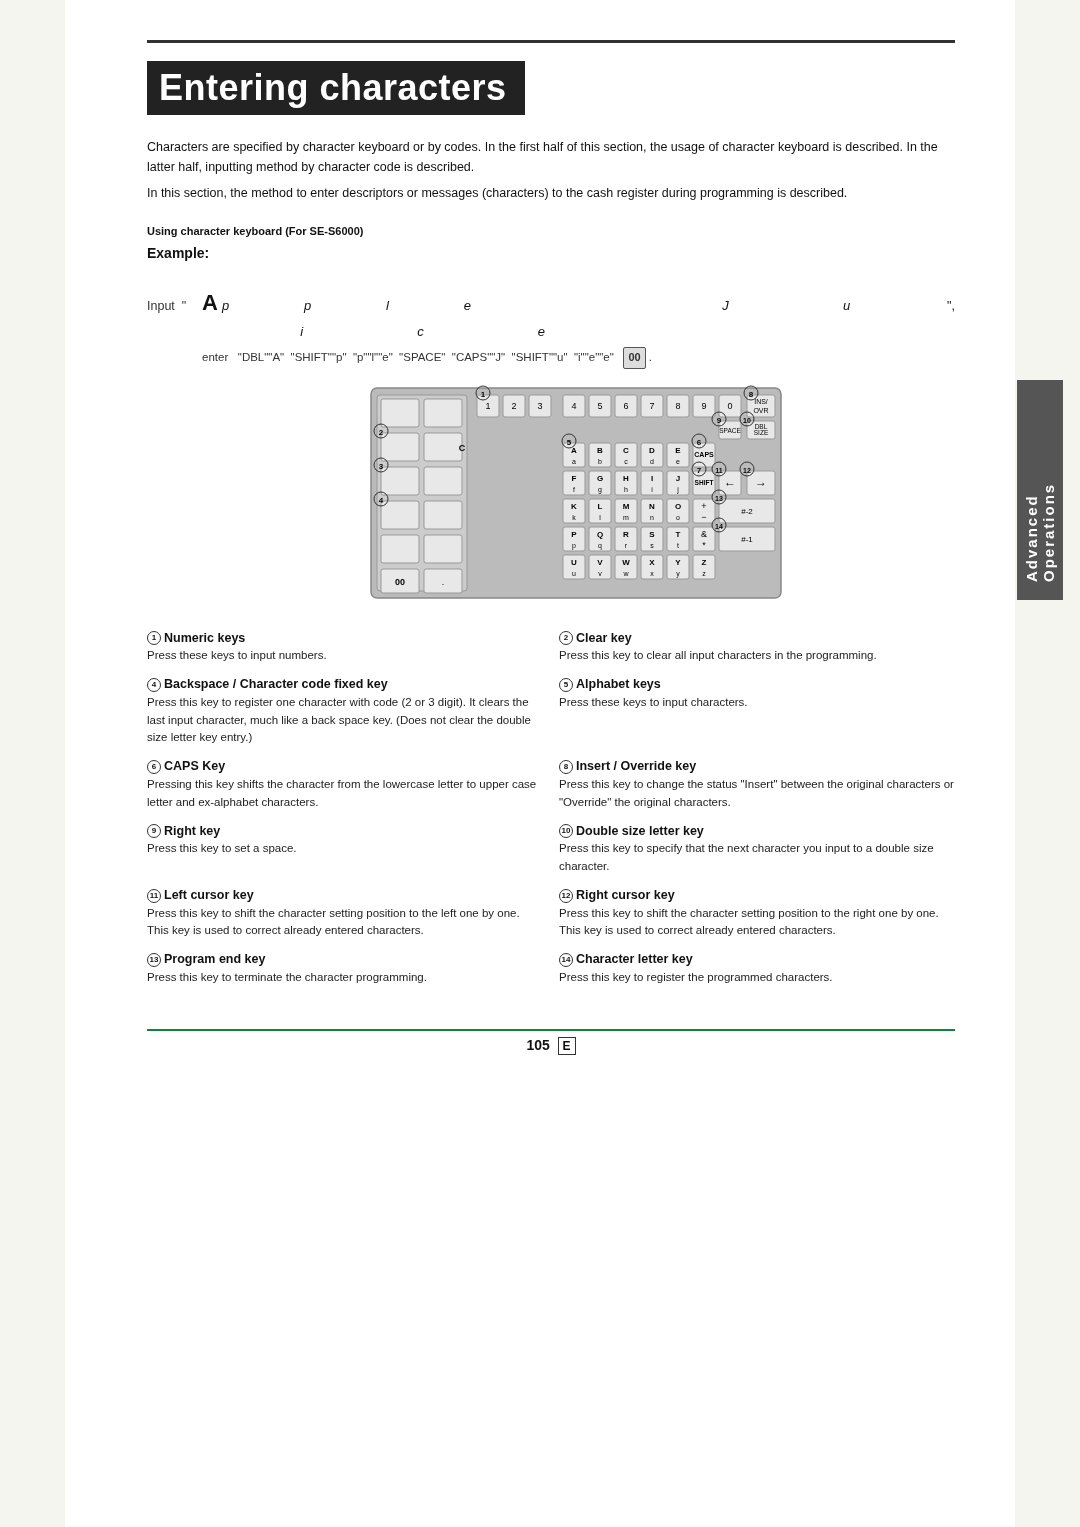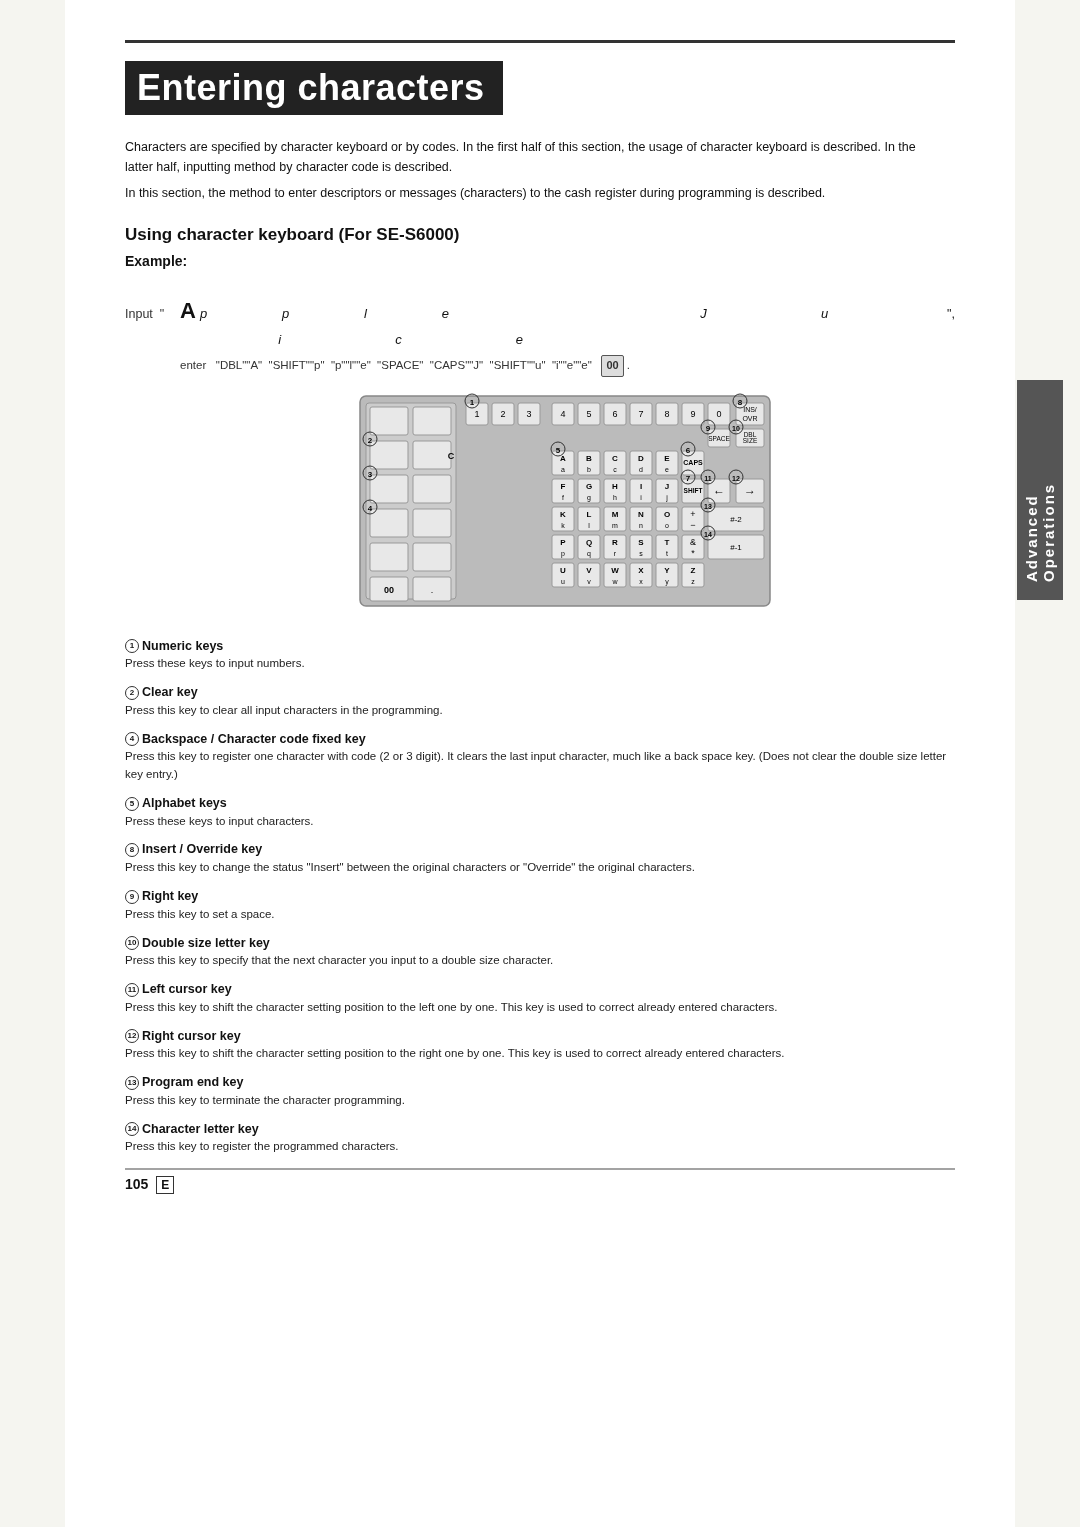--- a/index.html
+++ b/index.html
@@ -9,21 +9,21 @@
       font-size: 13px;
       color: #111;
       width: 1080px;
       min-height: 1527px;
       padding: 0;
     }
     .page {
       background: #fff;
       width: 950px;
       margin: 0 auto;
-      padding: 40px 60px 60px 60px;
+      padding: 40px 60px 60px 82px;
       min-height: 1527px;
       position: relative;
     }
     .top-rule {
       border-top: 3px solid #333;
       margin-bottom: 18px;
     }
     .page-title {
       font-size: 36px;
       font-weight: 900;
@@ -34,21 +34,21 @@
       margin-bottom: 22px;
       letter-spacing: 0.5px;
     }
     .intro-text {
       font-size: 12.5px;
       line-height: 1.6;
       margin-bottom: 6px;
       max-width: 820px;
     }
     .section-title {
-      font-size: 17px;
+      font-size: 11px;
       font-weight: 900;
       margin-top: 22px;
       margin-bottom: 8px;
     }
     .subsection-title {
       font-size: 14px;
       font-weight: 900;
       margin-bottom: 20px;
     }
     .example-area {
@@ -84,21 +84,21 @@
     }
     
     .keyboard-container {
       display: flex;
       justify-content: center;
       margin: 10px 0 18px 0;
     }
     
     .desc-grid {
       display: grid;
-      grid-template-columns: 1fr;
+      grid-template-columns: 1fr 1fr;
       gap: 0 16px;
       margin-top: 10px;
     }
     .desc-item {
       margin-bottom: 12px;
     }
     .desc-title {
       font-size: 12.5px;
       font-weight: bold;
       margin-bottom: 2px;
@@ -120,24 +120,25 @@
       color: #fff;
       background: #555;
       padding: 18px 6px;
       letter-spacing: 2px;
       height: 220px;
       display: flex;
       align-items: center;
       justify-content: center;
     }
     .page-number-row {
-      text-align: left;
+      margin-top: 30px;
+      text-align: center;
       font-size: 14px;
       font-weight: bold;
-      border-top: 2px solid #a3a3a3;
+      border-top: 2px solid #15803d;
       padding-top: 6px;
     }
     .kb-wrapper {
       position: relative;
       display: inline-block;
     }
   </style>
 </head>
 <body>
 
@@ -394,20 +395,24 @@
       </div>
       <div class="desc-item">
         <div class="desc-title"><span style="display:inline-block;width:14px;height:14px;border:1.5px solid #333;border-radius:50%;font-size:8px;text-align:center;line-height:11px;margin-right:3px;vertical-align:middle;">4</span><strong>Backspace / Character code fixed key</strong></div>
         <div class="desc-text">Press this key to register one character with code (2 or 3 digit). It clears the last input character, much like a back space key. (Does not clear the double size letter key entry.)</div>
       </div>
       <div class="desc-item">
         <div class="desc-title"><span style="display:inline-block;width:14px;height:14px;border:1.5px solid #333;border-radius:50%;font-size:8px;text-align:center;line-height:11px;margin-right:3px;vertical-align:middle;">5</span><strong>Alphabet keys</strong></div>
         <div class="desc-text">Press these keys to input characters.</div>
       </div>
       <div class="desc-item">
+        <div class="desc-title"><span style="display:inline-block;width:14px;height:14px;border:1.5px solid #333;border-radius:50%;font-size:8px;text-align:center;line-height:11px;margin-right:3px;vertical-align:middle;">6</span><strong>CAPS Key</strong></div>
+        <div class="desc-text">Pressing this key shifts the character from the lowercase letter to upper case letter and ex-alphabet characters.</div>
+      </div>
+      <div class="desc-item">
         <div class="desc-title"><span style="display:inline-block;width:14px;height:14px;border:1.5px solid #333;border-radius:50%;font-size:8px;text-align:center;line-height:11px;margin-right:3px;vertical-align:middle;">8</span><strong>Insert / Override key</strong></div>
         <div class="desc-text">Press this key to change the status "Insert" between the original characters or "Override" the original characters.</div>
       </div>
       <div class="desc-item">
         <div class="desc-title"><span style="display:inline-block;width:14px;height:14px;border:1.5px solid #333;border-radius:50%;font-size:8px;text-align:center;line-height:11px;margin-right:3px;vertical-align:middle;">9</span><strong>Right key</strong></div>
         <div class="desc-text">Press this key to set a space.</div>
       </div>
       <div class="desc-item">
         <div class="desc-title"><span style="display:inline-block;width:14px;height:14px;border:1.5px solid #333;border-radius:50%;font-size:8px;text-align:center;line-height:11px;margin-right:3px;vertical-align:middle;">10</span><strong>Double size letter key</strong></div>
         <div class="desc-text">Press this key to specify that the next character you input to a double size character.</div>

